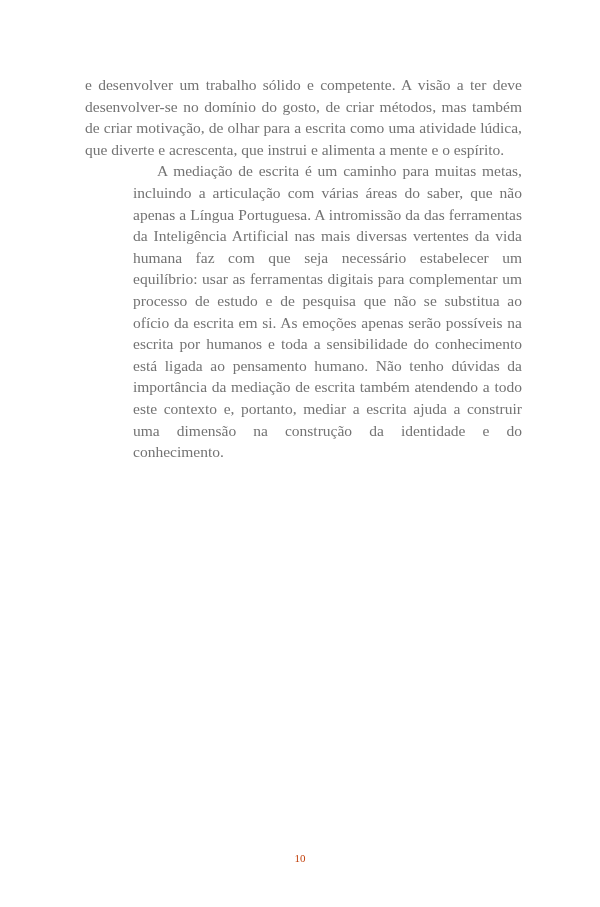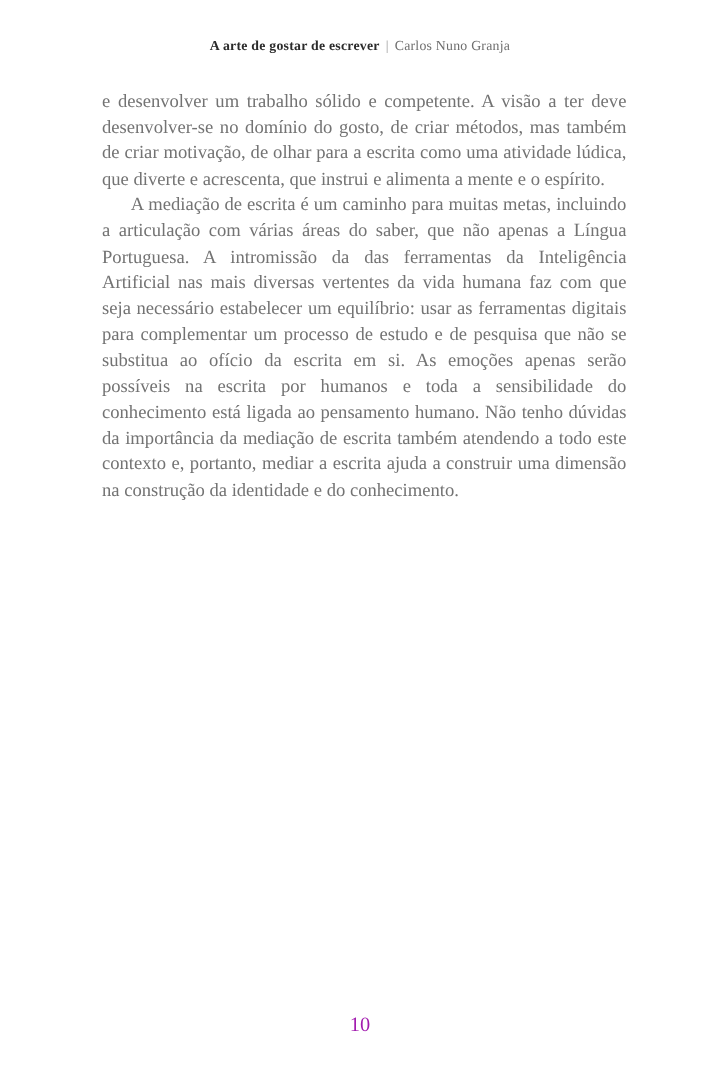--- a/index.html
+++ b/index.html
@@ -44,39 +44,36 @@
     left: 85px;
     width: 437px;
     font-size: 15.5px;
     line-height: 21.6px;
     color: #737373;
     text-align: justify;
     hyphens: auto;
     -webkit-hyphens: auto;
   }
   .para { margin: 0; }
-  .para.indent { text-indent: 24px; }
+  .para.indent { text-indent: 24px; margin-left: 48px; }
   .page-footer {
     position: absolute;
     bottom: 43px;
     left: 0;
     width: 100%;
     text-align: center;
-    font-size: 17px;
-    color: #a21caf;
+    font-size: 11px;
+    color: #c2410c;
   }
 </style>
 </head>
 <body>
 
 <div class="page">
 
-  <div class="running-header">
-    <span class="title">A arte de gostar de escrever</span><span class="sep">|</span><span class="author">Carlos Nuno Granja</span>
-  </div>
 
   <div class="page-body">
     <p class="para no-indent">e desenvolver um trabalho sólido e competente. A visão a ter deve desenvolver-se no domínio do gosto, de criar métodos, mas também de criar motivação, de olhar para a escrita como uma atividade lúdica, que diverte e acrescenta, que instrui e alimenta a mente e o espírito.</p>
     <p class="para indent">A mediação de escrita é um caminho para muitas metas, incluindo a articulação com várias áreas do saber, que não apenas a Língua Portuguesa. A intromissão da das ferramentas da Inteligência Artificial nas mais diversas vertentes da vida humana faz com que seja necessário estabelecer um equilíbrio: usar as ferramentas digitais para complementar um processo de estudo e de pesquisa que não se substitua ao ofício da escrita em si. As emoções apenas serão possíveis na escrita por humanos e toda a sensibilidade do conhecimento está ligada ao pensamento humano. Não tenho dúvidas da importância da mediação de escrita também atendendo a todo este contexto e, portanto, mediar a escrita ajuda a construir uma dimensão na construção da identidade e do conhecimento.</p>
   </div>
 
   <div class="page-footer">
     <span>10</span>
   </div>
 

